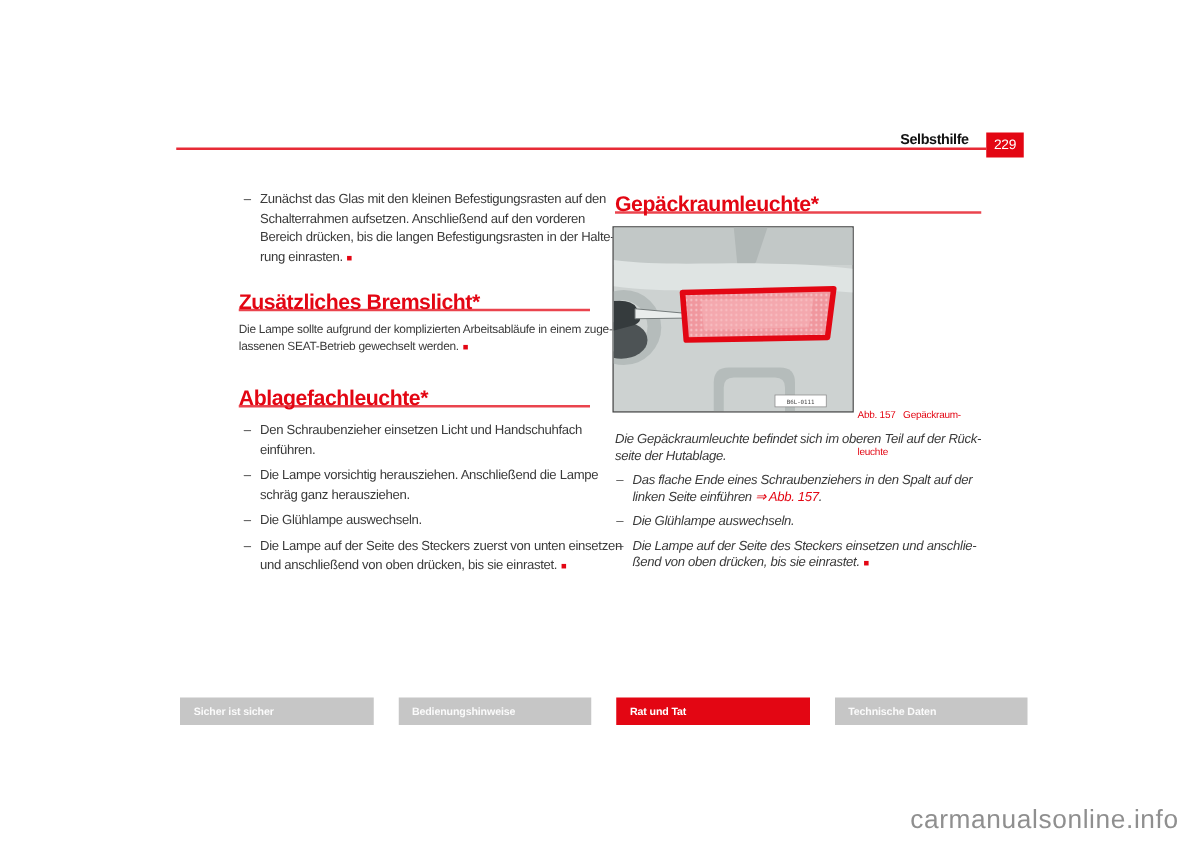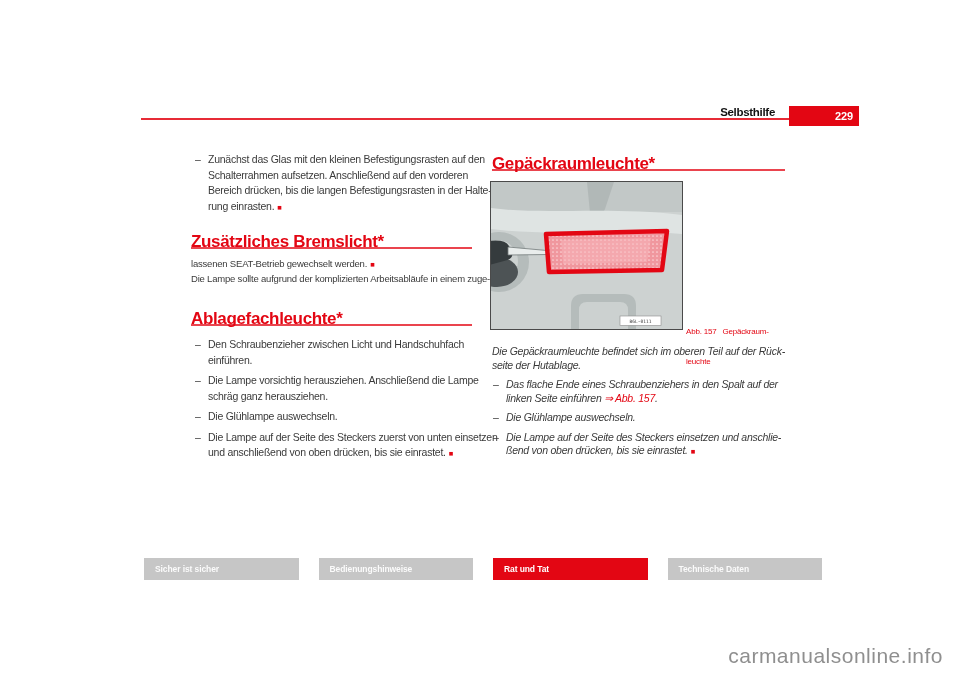--- a/index.html
+++ b/index.html
@@ -5,21 +5,21 @@
   html,body{margin:0;padding:0;background:#ffffff;}
   .page{
     position:relative;width:960px;height:678px;background:#ffffff;overflow:hidden;
     font-family:"Liberation Sans",sans-serif;color:#3a3a3a;
   }
   .abs{position:absolute;}
   
   .hdr-title{top:106px;left:560px;width:215px;text-align:right;font-size:11.5px;font-weight:bold;color:#111;letter-spacing:-0.3px;}
   .hdr-rule{top:118px;left:141px;width:648px;height:2px;background:rgba(227,6,19,0.85);}
   .pageno-box{top:106px;left:789px;width:30px;height:20px;background:#e30613;color:#fff;
-    font-size:11px;font-weight:bold;text-align:center;line-height:20px;letter-spacing:-0.2px;padding-left:40px;}
+    font-size:11px;font-weight:normal;text-align:center;line-height:20px;letter-spacing:-0.2px;}
   
   .sec-title{font-size:17px;font-weight:bold;color:#e30613;letter-spacing:-0.35px;white-space:pre;}
   .sec-rule{height:2px;background:rgba(227,6,19,0.75);}
   
   .body-line{white-space:pre;font-size:10.5px;line-height:15.5px;letter-spacing:-0.25px;color:#3a3a3a;}
   .rc-line{line-height:13.5px;font-style:italic;}
   .note-line{white-space:pre;font-size:9.5px;line-height:13.5px;letter-spacing:-0.2px;color:#3a3a3a;}
   .b-item{position:relative;padding-left:13px;}
   .b-gap{margin-bottom:5px;}
   .b-gap-r{margin-bottom:6px;}
@@ -53,31 +53,31 @@
       <div class="body-line">Zunächst das Glas mit den kleinen Befestigungsrasten auf den</div>
       <div class="body-line">Schalterrahmen aufsetzen. Anschließend auf den vorderen</div>
       <div class="body-line">Bereich drücken, bis die langen Befestigungsrasten in der Halte-</div>
       <div class="body-line"><span>rung einrasten.</span><span class="sq">■</span></div>
     </div>
   </div>
 
   <div class="abs sec-title" style="top:232px;left:191px;">Zusätzliches Bremslicht*</div>
   <div class="abs sec-rule" style="top:247px;left:191px;width:281px;"></div>
   <div class="abs" style="top:257px;left:191px;width:300px;">
+    <div class="note-line">Die Lampe sollte aufgrund der komplizierten Arbeitsabläufe in einem zuge-</div>
     <div class="note-line"><span>lassenen SEAT-Betrieb gewechselt werden.</span><span class="sq">■</span></div>
-    <div class="note-line">Die Lampe sollte aufgrund der komplizierten Arbeitsabläufe in einem zuge-</div>
   </div>
 
   <div class="abs sec-title" style="top:309px;left:191px;">Ablagefachleuchte*</div>
   <div class="abs sec-rule" style="top:324px;left:191px;width:281px;"></div>
 
   <div class="abs" style="top:337px;left:195px;width:295px;">
     <div class="b-item b-gap">
       <span class="dash body-line">–</span>
-      <div class="body-line">Den Schraubenzieher zwischen Licht und Handschuhfach</div>
+      <div class="body-line">Den Schraubenzieher einsetzen Licht und Handschuhfach</div>
       <div class="body-line">einführen.</div>
     </div>
     <div class="b-item b-gap">
       <span class="dash body-line">–</span>
       <div class="body-line">Die Lampe vorsichtig herausziehen. Anschließend die Lampe</div>
       <div class="body-line">schräg ganz herausziehen.</div>
     </div>
     <div class="b-item b-gap">
       <span class="dash body-line">–</span>
       <div class="body-line">Die Glühlampe auswechseln.</div>

